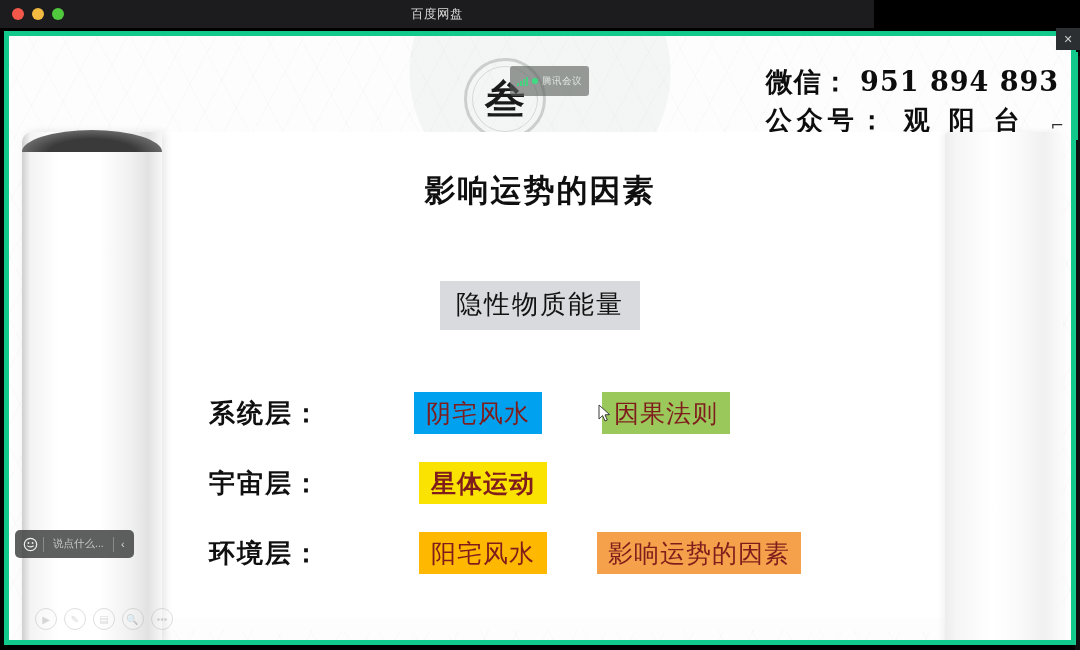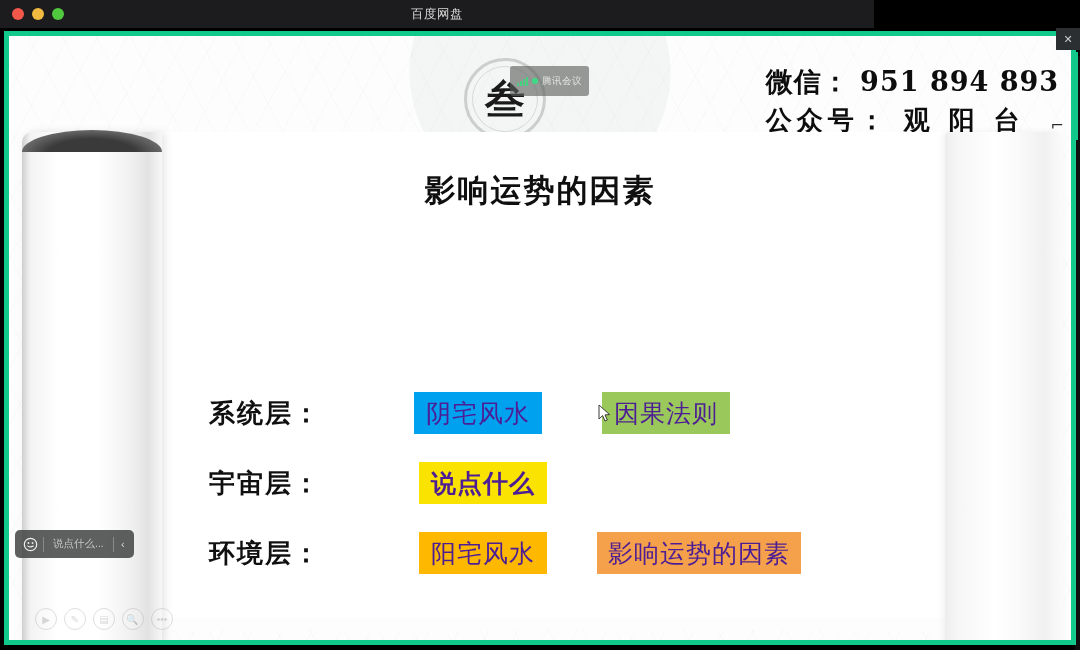--- a/index.html
+++ b/index.html
@@ -154,21 +154,21 @@
 
   .rows{ position:absolute; left:200px; top:326px; width:700px;margin-top:28px; }
   .row{ display:flex; align-items:center; margin-bottom:24px; height:46px; }
   .row-label{
     width:205px; flex:0 0 205px;
     font-size:26px; font-weight:700; color:#101010; letter-spacing:2px;
   }
   .chip{
     display:inline-flex; align-items:center; justify-content:center;
     height:42px; padding:0 11px;
-    font-size:25px; color:#4c1d95; letter-spacing:1px; white-space:nowrap;
+    font-size:25px; color:#7f1d1d; letter-spacing:1px; white-space:nowrap;
   }
   .chip.bold{ font-weight:700; }
 
   
   .composer{
     position:absolute; left:6px; top:494px; z-index:40;
     height:28px; display:flex; align-items:center;
     background:rgba(58,60,60,.82); border-radius:5px; padding:0 2px;
   }
   .composer-emoji{
@@ -251,30 +251,33 @@
         </div>
         <div class="wm">
           <div class="wm-line1">微信： 951 894 893</div>
           <div class="wm-line2">公众号： 观 阳 台</div>
         </div>
       </div>
 
       <div class="content">
         <div class="slide-title">影响运势的因素</div>
 
+        <div class="subtitle-wrap">
+          <span class="subtitle">隐性物质能量</span>
+        </div>
 
         <div class="rows" id="rows">
             <div class="row">
               <div class="row-label">系统层：</div>
               <span class="chip" style="background: rgb(0, 162, 240); margin-left: 0px; min-width: 128px;">阴宅风水</span>
               <span class="chip" style="background: rgb(155, 200, 90); margin-left: 60px; min-width: 128px;">因果法则</span>
             </div>
             <div class="row">
               <div class="row-label">宇宙层：</div>
-              <span class="chip bold" style="background: rgb(250, 227, 0); margin-left: 5px; min-width: 128px;">说点什么</span>
+              <span class="chip bold" style="background: rgb(250, 227, 0); margin-left: 5px; min-width: 128px;">星体运动</span>
             </div>
             <div class="row">
               <div class="row-label">环境层：</div>
               <span class="chip" style="background: rgb(255, 184, 0); margin-left: 5px; min-width: 128px;">阳宅风水</span>
               <span class="chip" style="background: rgb(245, 160, 74); margin-left: 50px; min-width: 182px;">影响运势的因素</span>
             </div>
           </div>
       </div>
 
       <div class="composer">

